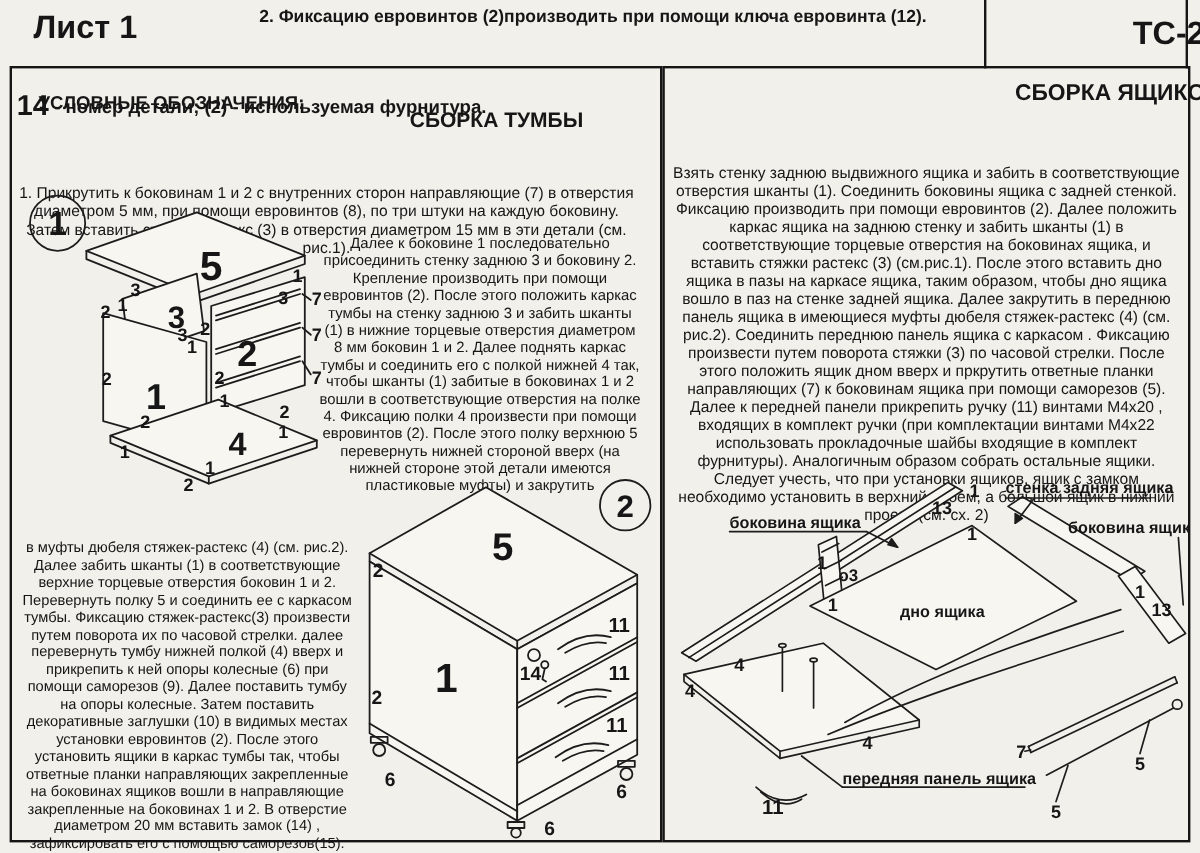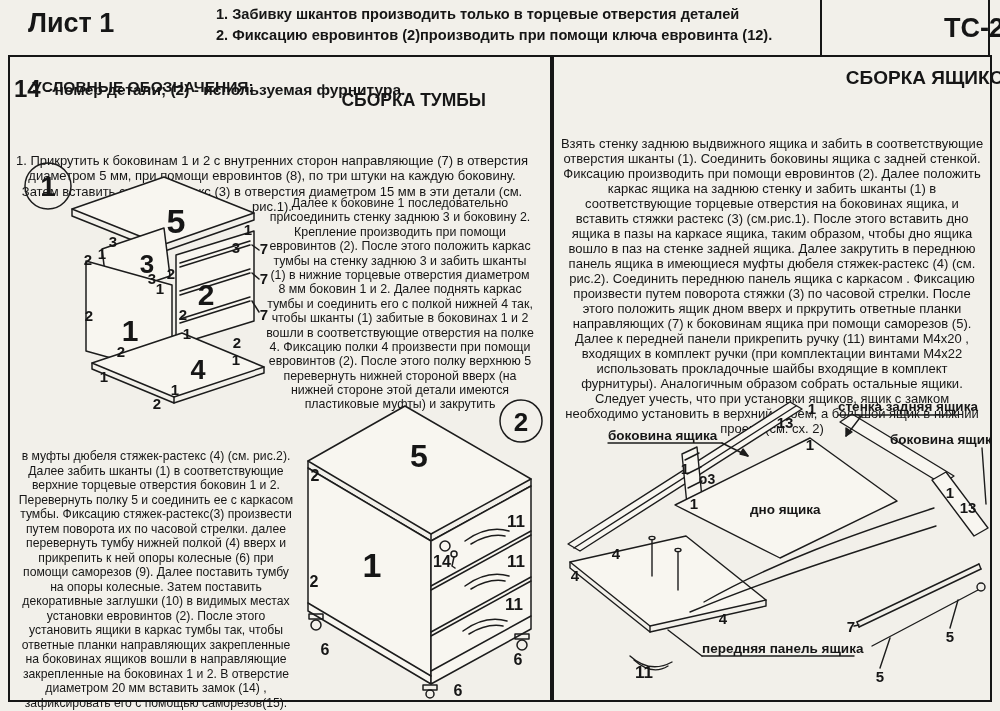--- a/index.html
+++ b/index.html
@@ -19,21 +19,20 @@
   .fig{position:absolute;}
   svg text{font-family:"Liberation Sans","DejaVu Sans",sans-serif;font-weight:700;fill:#161616;}
   .hdr-notes div{white-space:nowrap;}
 </style>
 </head>
 <body>
 
 <div class="abs bold" style="left:28px;top:8px;font-size:27px;">Лист 1</div>
 
 <div class="abs hdr-notes bold" style="left:216px;top:4px;font-size:14.6px;line-height:1.42;">
-  <div>1. Забивку шкантов производить только в торцевые отверстия деталей</div>
   <div>2. Фиксацию евровинтов (2)производить при помощи ключа евровинта (12).</div>
 </div>
 
 <div class="vline" style="left:820px;top:0;width:2px;height:57px;"></div>
 <div class="vline" style="left:988px;top:0;width:2px;height:57px;"></div>
 <div class="abs bold center" style="left:822px;top:13px;width:166px;font-size:27px;">ТС-2</div>
 
 <div class="box" style="left:8px;top:55px;width:540px;height:643px;">
 
   <div class="abs bold" style="left:22px;top:21px;font-size:15.5px;">УСЛОВНЫЕ ОБОЗНАЧЕНИЯ:</div>

